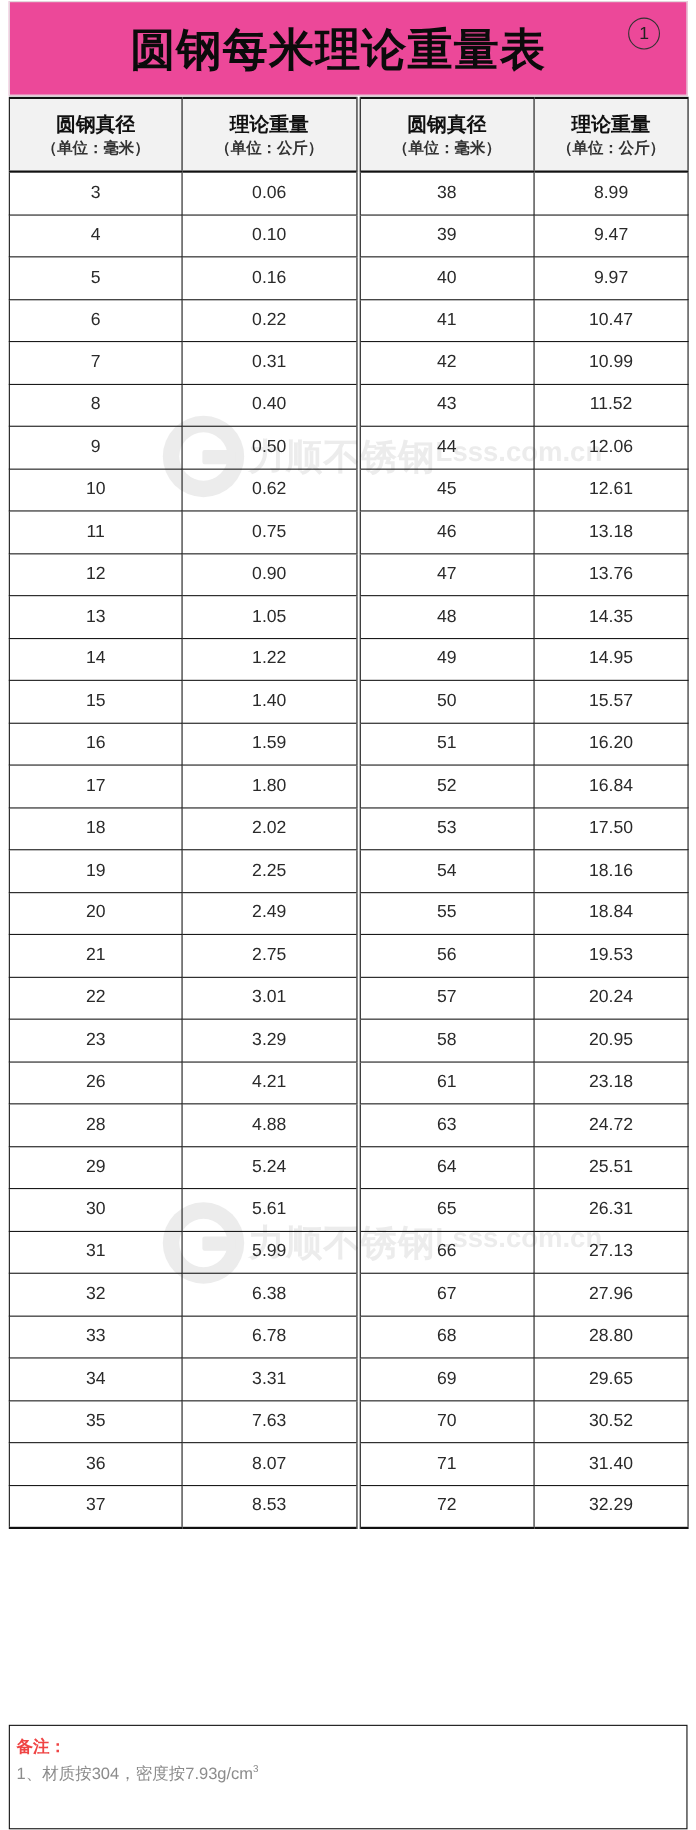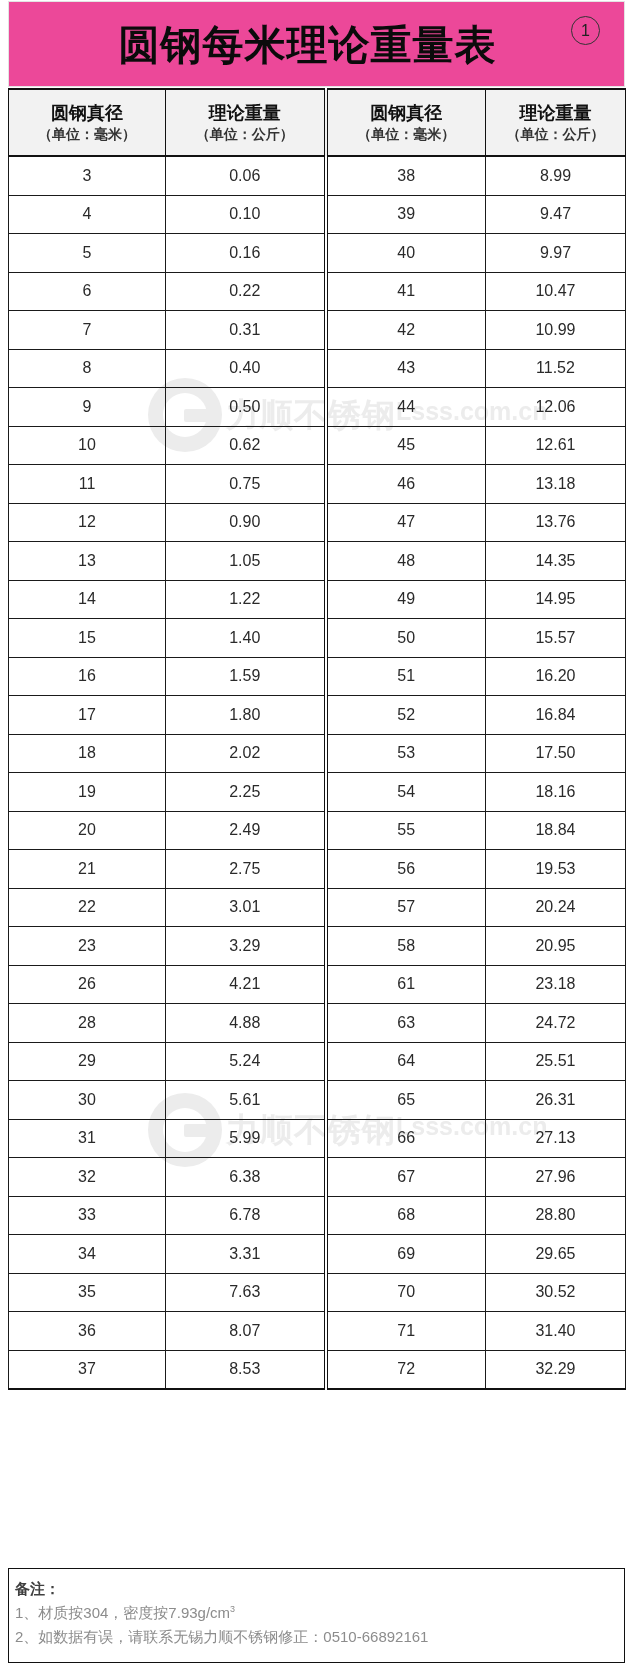--- a/index.html
+++ b/index.html
@@ -102,21 +102,21 @@
 
   
   .footer{
     position:absolute;left:8px;top:1568px;width:617px;height:95px;
     border:1.5px solid #111;
     box-sizing:border-box;
     padding:9px 6px 0 6px;
     background:#fff;
     z-index:6;
   }
-  .f-title{font-size:15px;font-weight:bold;color:#404040;line-height:1.5;}
+  .f-title{font-size:15px;font-weight:bold;color:#ef4444;line-height:1.5;}
   .f-line{font-size:15px;color:#8c8c8c;line-height:1.62;white-space:nowrap;}
   .f-line sup{font-size:9px;vertical-align:super;}
 </style>
 </head>
 <body>
 
 <div class="page">
 
   <div class="title-box">
     <div class="title-text">圆钢每米理论重量表</div>
@@ -360,16 +360,15 @@
             <td class="midsep">72</td>
             <td>32.29</td>
           </tr>
         </tbody>
     </table>
   </div>
 
   <div class="footer">
     <div class="f-title">备注：</div>
     <div class="f-line"><span>1、材质按304，密度按7.93g/cm</span><sup>3</sup></div>
-    <div class="f-line">2、如数据有误，请联系无锡力顺不锈钢修正：0510-66892161</div>
   </div>
 
 </div>
 
 </body></html>

